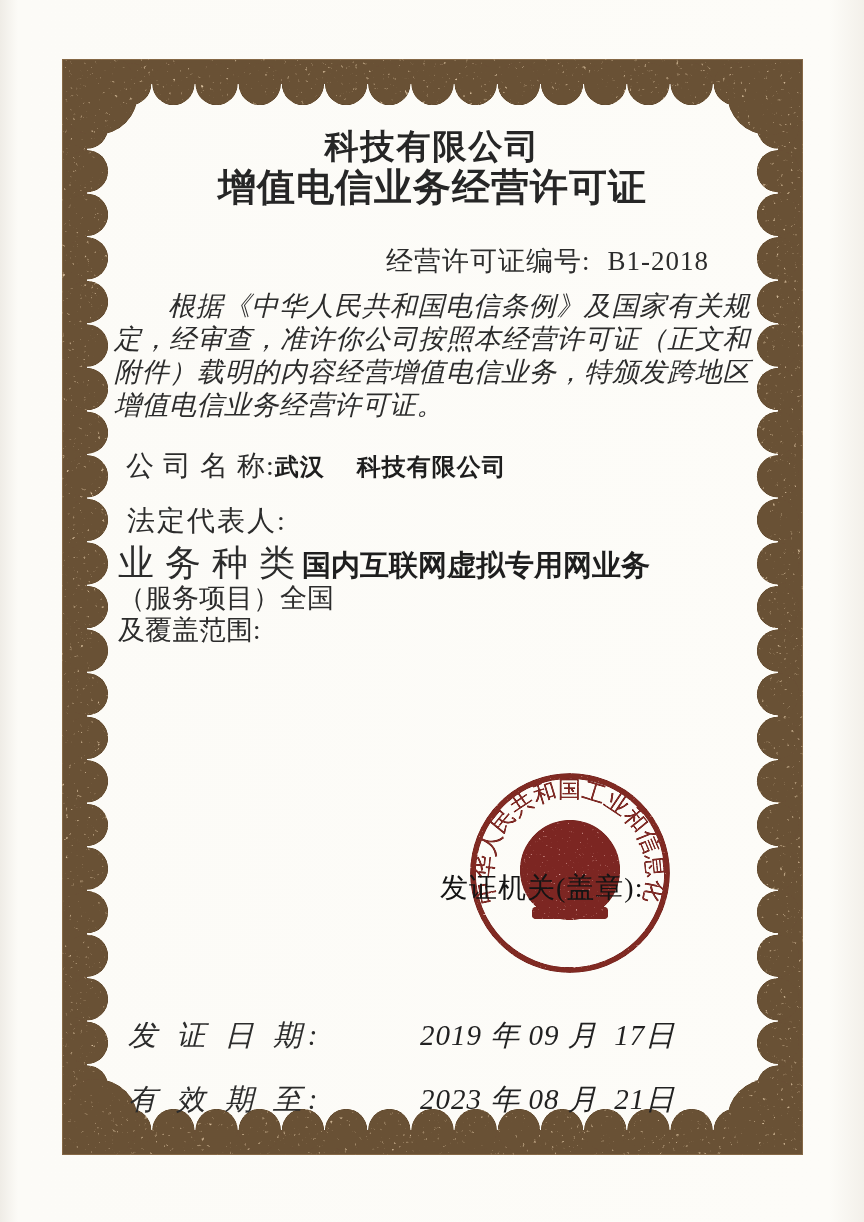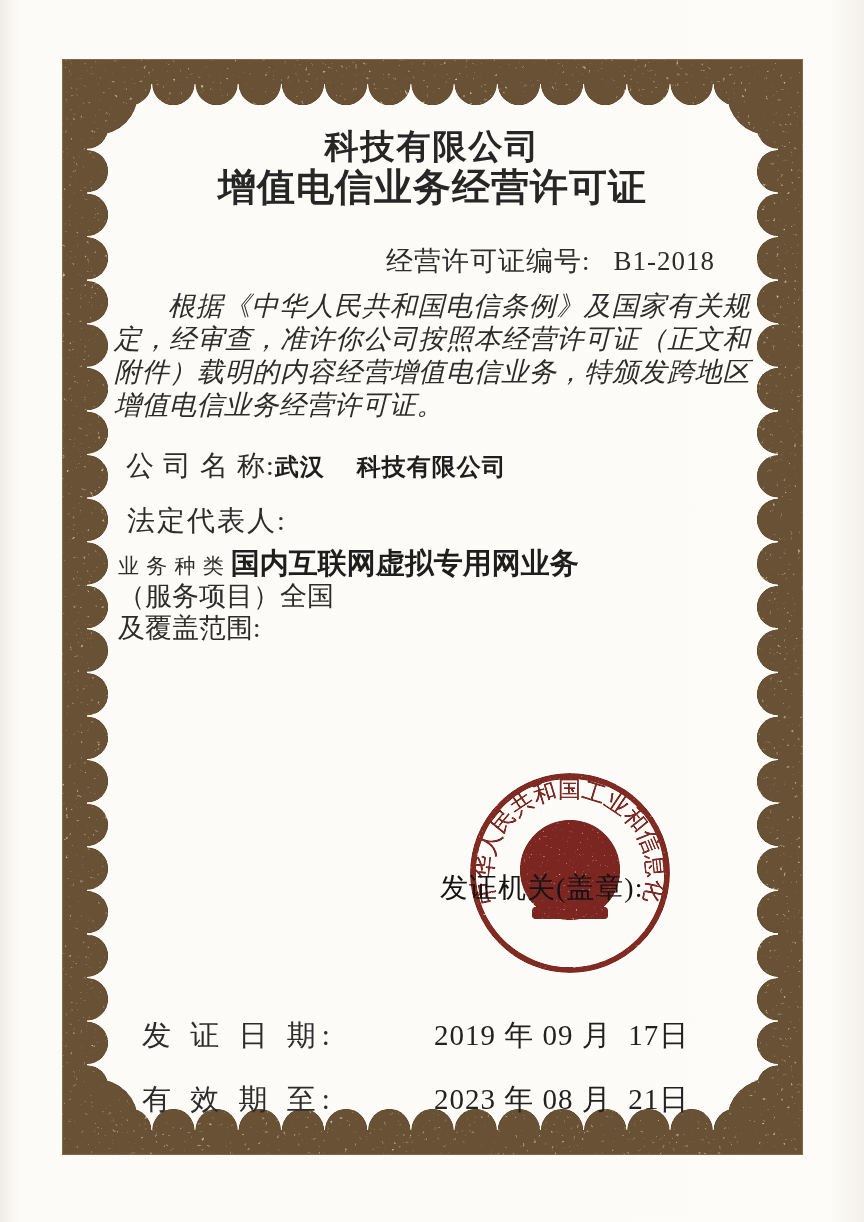--- a/index.html
+++ b/index.html
@@ -20,26 +20,26 @@
   .body-par{
     position:absolute;top:290px;left:114px;width:636px;
     font-size:27px;line-height:33px;color:#2c2c2c;
     text-align:justify;text-indent:54px;letter-spacing:0.5px;margin:0;font-style:italic;
   }
   .row-company{top:447px;left:126px;font-size:28px;letter-spacing:1px;}
   .row-company .val{font-size:24px;font-weight:700;color:#1e1e1e;}
   .row-legal{top:502px;left:127px;font-size:28px;letter-spacing:2px;}
   .biz{position:absolute;top:549px;left:118px;color:#2c2c2c;}
   .biz .line{white-space:pre;line-height:29px;}
-  .biz .lbl1{font-size:21px;letter-spacing:1px;}
+  .biz .lbl1{font-size:36px;letter-spacing:1px;}
   .biz .val1{font-size:29px;font-weight:700;color:#1e1e1e;margin-left:6px;}
   .biz .lbl2,.biz .lbl3,.biz .val2{font-size:27px;}
   .seal-svg{position:absolute;left:462px;top:767px;width:216px;height:216px;}
   .issuer{top:869px;left:440px;font-size:28px;letter-spacing:1px;color:#141414;z-index:5;}
-  .date-row{position:absolute;left:14px;width:708px;height:40px;}
+  .date-row{position:absolute;left:0;width:708px;height:40px;font-style:italic;}
   .date-row .lbl{position:absolute;left:128px;font-size:29px;letter-spacing:6px;white-space:pre;color:#2c2c2c;}
   .date-row .val{position:absolute;left:420px;font-size:29px;letter-spacing:1px;white-space:pre;color:#222;}
   .r1{top:1016px;} .r2{top:1080px;}
 </style>
 </head>
 <body>
 
 <div class="page">
 
   <svg class="border-svg" viewBox="0 0 741 1096" aria-hidden="true">
@@ -147,21 +147,21 @@
         </g>
     </defs>
     <use href="#frame-shapes" opacity="0.85" fill="#e7d3b4"></use>
     <use href="#frame-shapes" filter="url(#grainTan)" fill="#b78e5f"></use>
     <rect x="0.5" y="0.5" width="740" height="1095" fill="none" stroke-width="1" opacity="0.55" stroke="#9c7b54"></rect>
   </svg>
 
   <div class="txt title1">科技有限公司</div>
   <div class="txt title2">增值电信业务经营许可证</div>
 
-  <div class="txt license"><span>经营许可证编号:</span><span style="margin-left:23px;">B1-2018</span></div>
+  <div class="txt license"><span>经营许可证编号:</span><span style="margin-left:17px;">B1-2018</span></div>
 
   <p class="body-par">根据《中华人民共和国电信条例》及国家有关规定，经审查，准许你公司按照本经营许可证（正文和附件）载明的内容经营增值电信业务，特颁发跨地区增值电信业务经营许可证。</p>
 
   <div class="txt row-company"><span>公 司 名 称:</span><span class="val">武汉　 科技有限公司</span></div>
 
   <div class="txt row-legal">法定代表人:</div>
 
   <div class="biz">
     <div class="line"><span class="lbl1">业 务 种 类</span><span class="val1">国内互联网虚拟专用网业务</span></div>
     <div class="line"><span class="lbl2">（服务项目）</span><span class="val2">全国</span></div>

